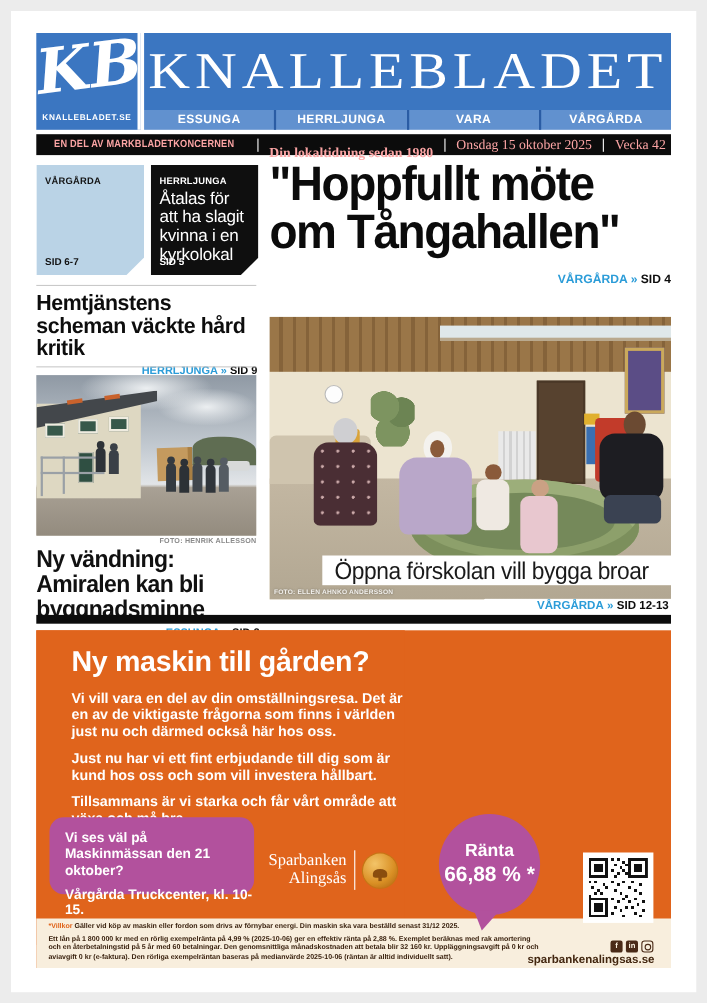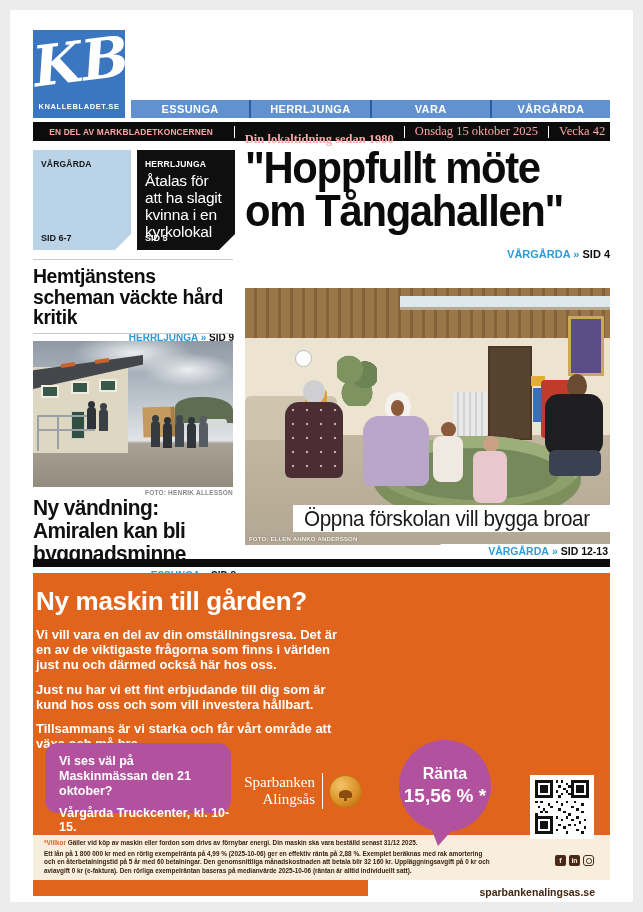--- a/index.html
+++ b/index.html
@@ -111,21 +111,21 @@
   .lead-badge{left:430px;top:544px;width:180px;height:13px;background:#fff;
       clip-path:polygon(11px 0,100% 0,100% 100%,0 100%);
       display:flex;align-items:center;justify-content:flex-end;padding-right:2px;
       font-size:10.5px;font-weight:800;color:#0d0d0d;gap:3px;}
   .credit1{left:33px;top:489px;width:200px;}
 
   .black-rule{left:33px;top:559px;width:577px;height:8px;background:#0c0c0c;}
 
   
   .ad{left:33px;top:573px;width:577px;height:307px;background:#e0641c;}
-  .ad-left{position:absolute;left:0;top:0;width:335px;height:323px;background:#e0641c;padding:13px 0 0 3px;color:#fff;}
+  .ad-left{position:absolute;left:0;top:0;width:335px;height:286px;background:#e0641c;padding:13px 0 0 32px;color:#fff;}
   .ad-title{font-size:26px;font-weight:800;letter-spacing:-.3px;margin:0 0 10px 0;}
   .ad-p{font-size:13px;font-weight:700;line-height:1.17;margin:0 0 9px 0;width:302px;}
   .event-box{position:absolute;left:12px;top:170px;width:186px;height:70px;background:#b2519d;
       border-radius:13px;padding:11px 0 0 14px;color:#fff;}
   .event-box .l1{font-size:12.5px;font-weight:800;line-height:1.2;width:150px;}
   .event-box .l2{font-size:12.5px;font-weight:800;margin-top:7px;}
   .bank{position:absolute;left:208px;top:196px;width:120px;height:44px;display:flex;align-items:center;}
   .bank-name{flex:1;text-align:right;color:#fff;font-family:"Liberation Serif",serif;font-size:15px;line-height:1.12;}
   .bank-div{width:1px;height:36px;background:#fff;margin:0 7px;}
   .bank-coin{width:31px;height:31px;border-radius:50%;position:relative;
@@ -141,32 +141,35 @@
   .cream{position:absolute;left:0;top:262px;width:577px;height:45px;background:#f8eedd;}
   .terms{position:absolute;left:11px;top:4px;width:446px;color:#3a220f;}
   .terms .t1{font-size:6.4px;font-weight:700;}
   .terms .t1 .vl{color:#e0641c;}
   .terms .t2{font-size:6.4px;font-weight:700;line-height:1.3;margin-top:4px;}
   .socials{position:absolute;right:16px;top:20px;display:flex;gap:3px;}
   .sic{width:11px;height:11px;background:#4a2a17;border-radius:2px;color:#f8eedd;
       font-size:7px;font-weight:700;display:flex;align-items:center;justify-content:center;}
   .sic.insta{background:transparent;border:1.6px solid #4a2a17;border-radius:3px;position:relative;}
   .sic.insta:before{content:"";position:absolute;left:2.2px;top:2.2px;width:3.6px;height:3.6px;border:1.3px solid #4a2a17;border-radius:50%;}
-  .website{position:absolute;right:15px;top:31px;font-size:10.5px;font-weight:800;color:#42260f;margin-top:20px;}
+  .website{position:absolute;right:15px;top:31px;font-size:10.5px;font-weight:800;color:#42260f;}
   .qr{position:absolute;left:497px;top:202px;width:64px;height:64px;background:#fff;padding:5px;z-index:4;}
 </style>
 </head>
 <body>
 
 <div class="page">
 
   <div class="abs masthead">
     <div class="abs logo-box">
       <div class="kb">KB</div>
       <div class="logo-site">KNALLEBLADET.SE</div>
+    </div>
+    <div class="abs title-area">
+      <span class="nptitle">KNALLEBLADET</span>
     </div>
     <div class="abs nav">
       <span class="nav-item">ESSUNGA</span>
       <span class="nav-item">HERRLJUNGA</span>
       <span class="nav-item">VARA</span>
       <span class="nav-item">VÅRGÅRDA</span>
     </div>
   </div>
 
   <div class="abs strapline">
@@ -312,21 +315,21 @@
           <div>Sparbanken</div>
           <div>Alingsås</div>
         </div>
         <div class="bank-div"></div>
         <div class="bank-coin"></div>
       </div>
     </div>
 
     <div class="bubble">
       <div class="b1">Ränta</div>
-      <div class="b2">15,56 % *</div>
+      <div class="b2">66,88 % *</div>
     </div>
 
     <div class="qr">
       <svg width="54" height="54" viewBox="0 0 21 21" shape-rendering="crispEdges">
         <path fill="#111" fill-rule="evenodd" d="M0 0h7v7H0zM1 1v5h5V1z"></path>
           <rect x="2" y="2" width="3" height="3" fill="#111"></rect>
         <path fill="#111" fill-rule="evenodd" d="M14 0h7v7h-7zM15 1v5h5V1z"></path>
           <rect x="16" y="2" width="3" height="3" fill="#111"></rect>
         <path fill="#111" fill-rule="evenodd" d="M0 14h7v7H0zM1 15v5h5v-5z"></path>
           <rect x="2" y="16" width="3" height="3" fill="#111"></rect>

